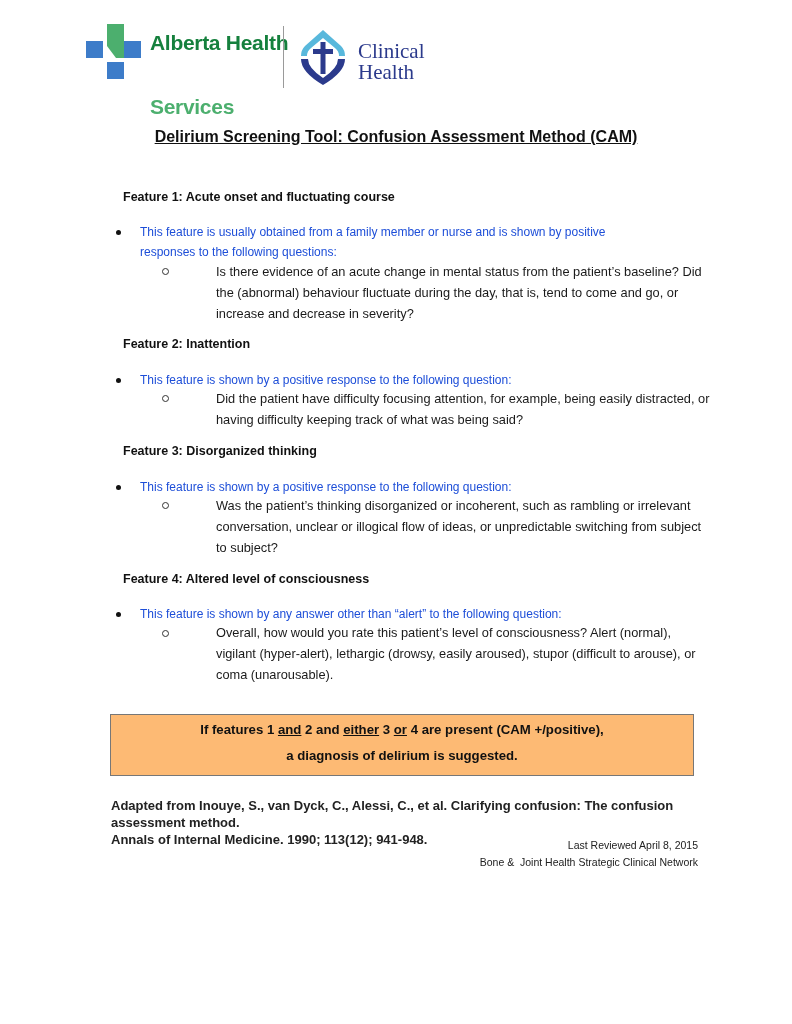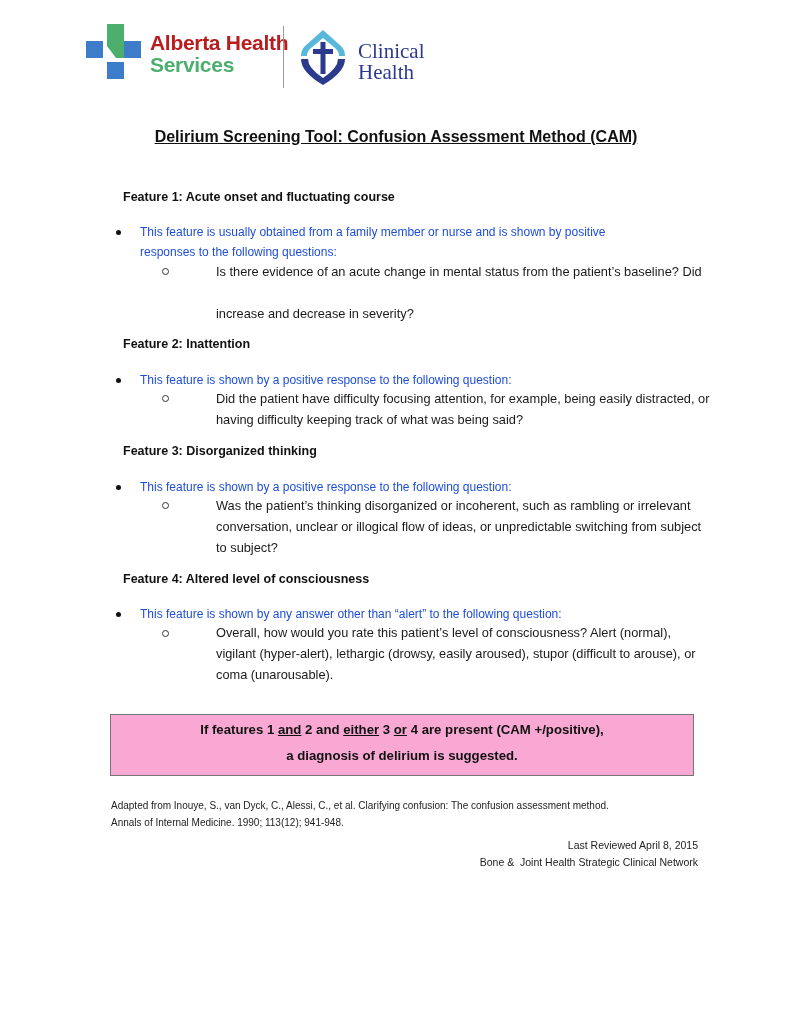--- a/index.html
+++ b/index.html
@@ -28,22 +28,22 @@
     }
     .ahs-text {
       position: absolute;
       left: 150px; top: 32px;
       font-family: "Liberation Sans", sans-serif;
       font-weight: bold;
       font-size: 21px;
       line-height: 22px;
       letter-spacing: -0.3px;
     }
-    .ahs-line1 { color: #b91c1c; display: block; }
-    .ahs-line2 { color: #4caf6e; display: block; }
+    .ahs-line1 { color: #15803d; display: block; }
+    .ahs-line2 { color: #4caf6e; display: block; margin-top: 42px; }
     .logo-divider {
       position: absolute;
       left: 283px; top: 26px;
       width: 1px; height: 62px;
       background: #9a9a9a;
     }
     .logo-cov {
       position: absolute;
       left: 300px; top: 28px;
       width: 46px; height: 58px;
@@ -112,21 +112,21 @@
       line-height: 20.5px;
       color: #1a1a1a;
       margin-left: 30px;
     }
 
     
     .summary-box {
       position: absolute;
       left: 110px; top: 714px;
       width: 584px; height: 62px;
-      background: #f9a8d4;
+      background: #fdba74;
       border: 1px solid #777;
       box-sizing: border-box;
       text-align: center;
       font-weight: bold;
       font-size: 13.2px;
       color: #111;
     }
     .summary-line1 {
       position: absolute;
       left: 0; right: 0; top: 7px;
@@ -135,23 +135,24 @@
       position: absolute;
       left: 0; right: 0; top: 33px;
     }
     .u { text-decoration: underline; }
 
     
     .citation {
       position: absolute;
       left: 111px; top: 797px;
       width: 600px;
-      font-size: 10px;
+      font-size: 13px;
       line-height: 17px;
       color: #222;
+      font-weight: bold;
     }
     .review {
       position: absolute;
       right: 94px; top: 837px;
       text-align: right;
       font-size: 10.5px;
       line-height: 17px;
       color: #222;
     }
     .review span { display: block; }
@@ -186,20 +187,21 @@
   </div>
 
   <div class="doc-title">Delirium Screening Tool: Confusion Assessment Method (CAM)</div>
 
   <div class="feature-heading" style="top:190px">Feature 1: Acute onset and fluctuating course</div>
   <div class="bullet-dot" style="top:230px"></div>
   <div class="bullet-line" style="top:222px">This feature is usually obtained from a family member or nurse and is shown by positive</div>
   <div class="bullet-line" style="top:242px">responses to the following questions:</div>
   <div class="sub-circle" style="top:268px"></div>
   <div class="sub-text" style="top:262px">Is there evidence of an acute change in mental status from the patient’s baseline? Did</div>
+  <div class="sub-text" style="top:283px">the (abnormal) behaviour fluctuate during the day, that is, tend to come and go, or</div>
   <div class="sub-text" style="top:304px">increase and decrease in severity?</div>
 
   <div class="feature-heading" style="top:337px">Feature 2: Inattention</div>
   <div class="bullet-dot" style="top:378px"></div>
   <div class="bullet-line" style="top:370px">This feature is shown by a positive response to the following question:</div>
   <div class="sub-circle" style="top:395px"></div>
   <div class="sub-text" style="top:389px">Did the patient have difficulty focusing attention, for example, being easily distracted, or</div>
   <div class="sub-text" style="top:410px">having difficulty keeping track of what was being said?</div>
 
   <div class="feature-heading" style="top:444px">Feature 3: Disorganized thinking</div>

